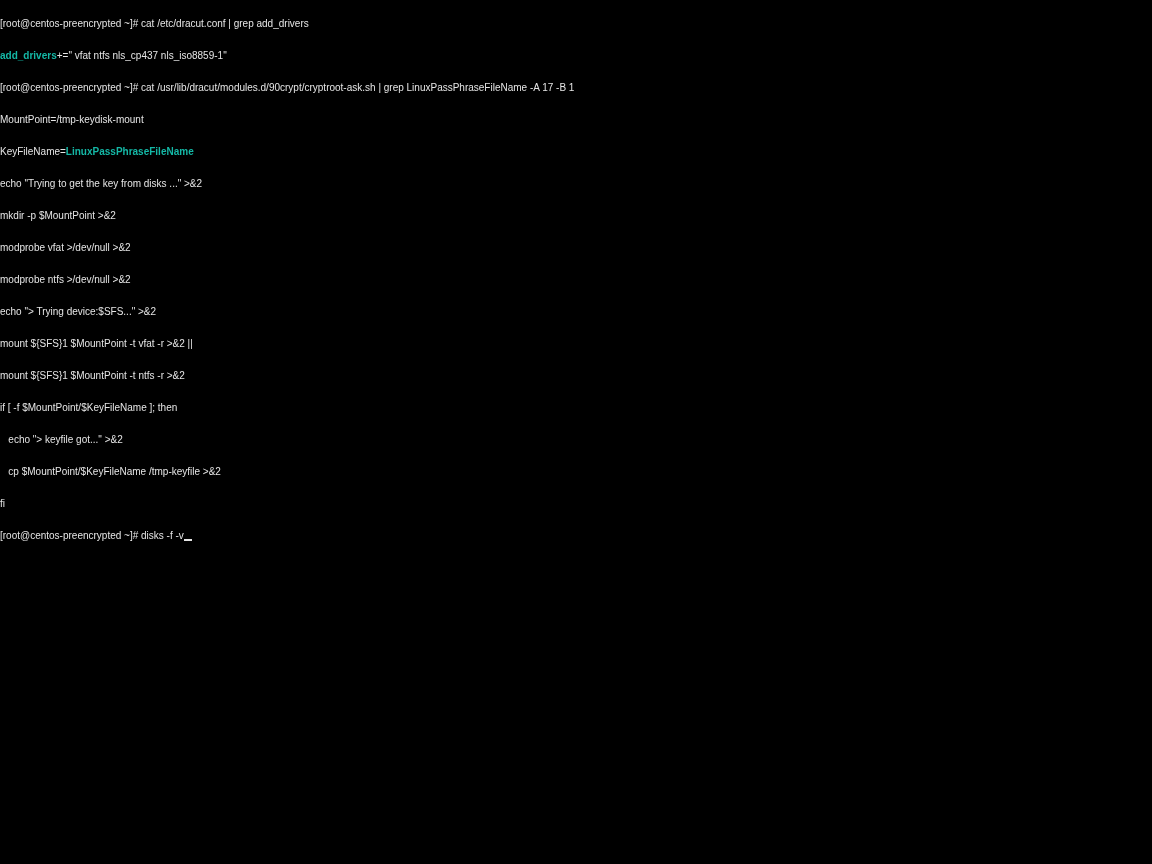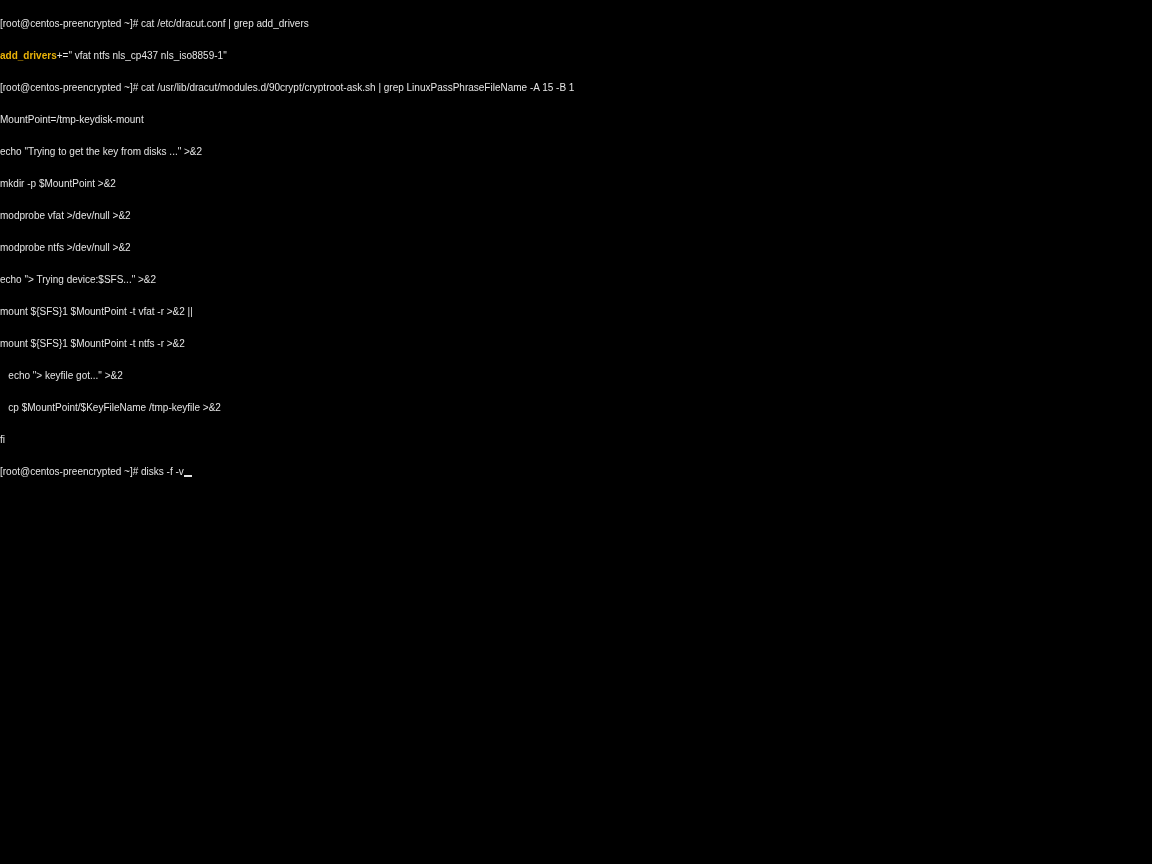--- a/index.html
+++ b/index.html
@@ -19,44 +19,46 @@
     padding: 0;
     background: #000000;
     width: 1152px;
     height: 864px;
     letter-spacing: 0px;
   }
   .line {
     display: block;
   }
   .hl {
-    color: #eab308;
+    color: #14b8a6;
     font-weight: bold;
   }
   .cursor {
     display: inline-block;
     width: 8px;
     height: 2px;
     background: #e5e5e5;
     vertical-align: -2px;
     margin-left: 0px;
   }
 </style>
 </head>
 <body>
 
 <div class="terminal">
 <span class="line"><span>[root@centos-preencrypted ~]# </span><span>cat /etc/dracut.conf | grep add_drivers</span></span>
 <span class="line"><span class="hl">add_drivers</span><span>+=" vfat ntfs nls_cp437 nls_iso8859-1"</span></span>
-<span class="line"><span>[root@centos-preencrypted ~]# </span><span>cat /usr/lib/dracut/modules.d/90crypt/cryptroot-ask.sh | grep LinuxPassPhraseFileName -A 15 -B 1</span></span>
+<span class="line"><span>[root@centos-preencrypted ~]# </span><span>cat /usr/lib/dracut/modules.d/90crypt/cryptroot-ask.sh | grep LinuxPassPhraseFileName -A 17 -B 1</span></span>
 <span class="line">MountPoint=/tmp-keydisk-mount</span>
+<span class="line"><span>KeyFileName=</span><span class="hl">LinuxPassPhraseFileName</span></span>
 <span class="line">echo "Trying to get the key from disks ..." &gt;&amp;2</span>
 <span class="line">mkdir -p $MountPoint &gt;&amp;2</span>
 <span class="line">modprobe vfat &gt;/dev/null &gt;&amp;2</span>
 <span class="line">modprobe ntfs &gt;/dev/null &gt;&amp;2</span>
 <span class="line">echo "&gt; Trying device:$SFS..." &gt;&amp;2</span>
 <span class="line">mount ${SFS}1 $MountPoint -t vfat -r &gt;&amp;2 ||</span>
 <span class="line">mount ${SFS}1 $MountPoint -t ntfs -r &gt;&amp;2</span>
+<span class="line">if [ -f $MountPoint/$KeyFileName ]; then</span>
 <span class="line">   echo "&gt; keyfile got..." &gt;&amp;2</span>
 <span class="line">   cp $MountPoint/$KeyFileName /tmp-keyfile &gt;&amp;2</span>
 <span class="line">fi</span>
 <span class="line"><span>[root@centos-preencrypted ~]# </span><span>disks -f -v</span><span class="cursor"></span></span>
 </div>
 
 </body></html>

